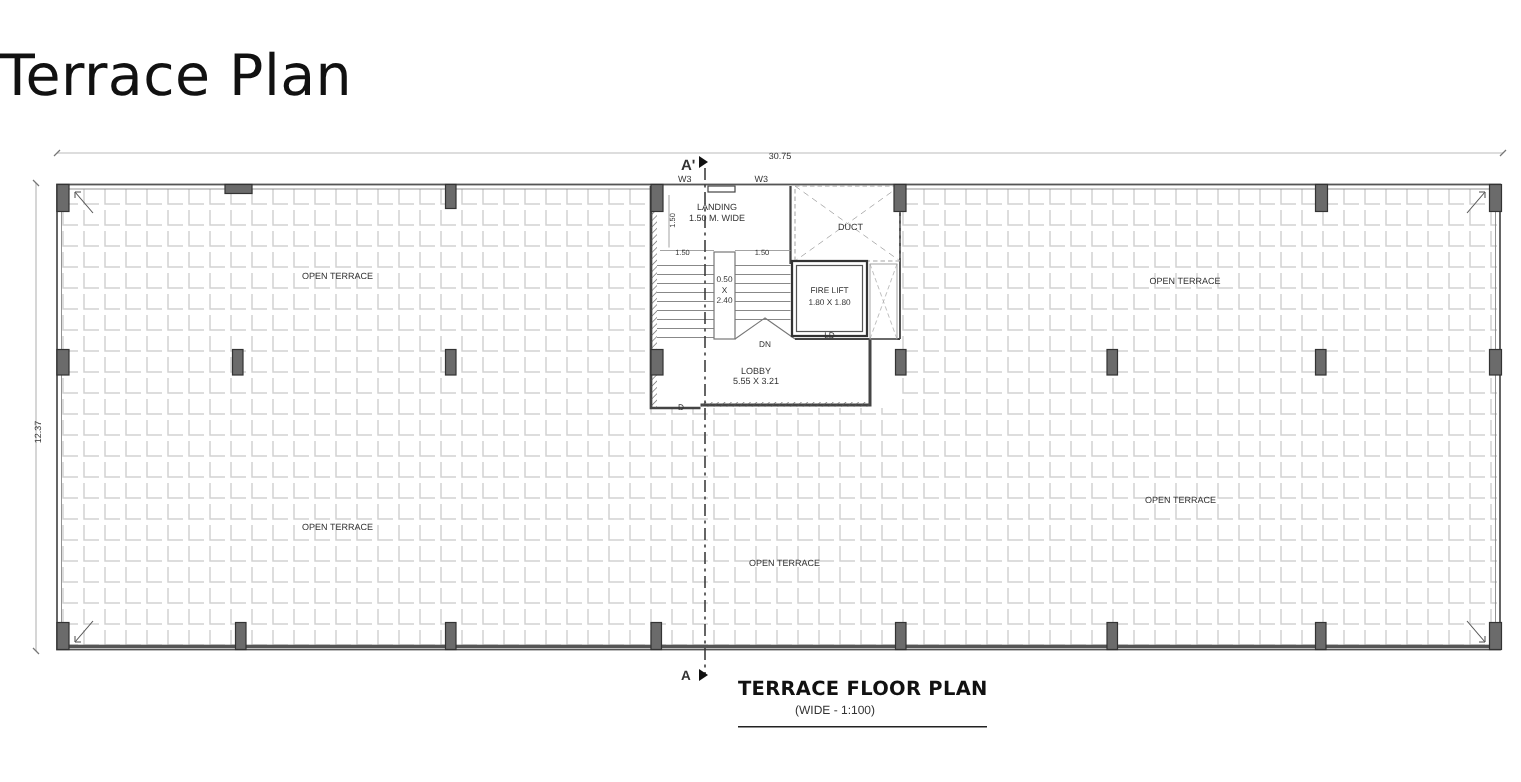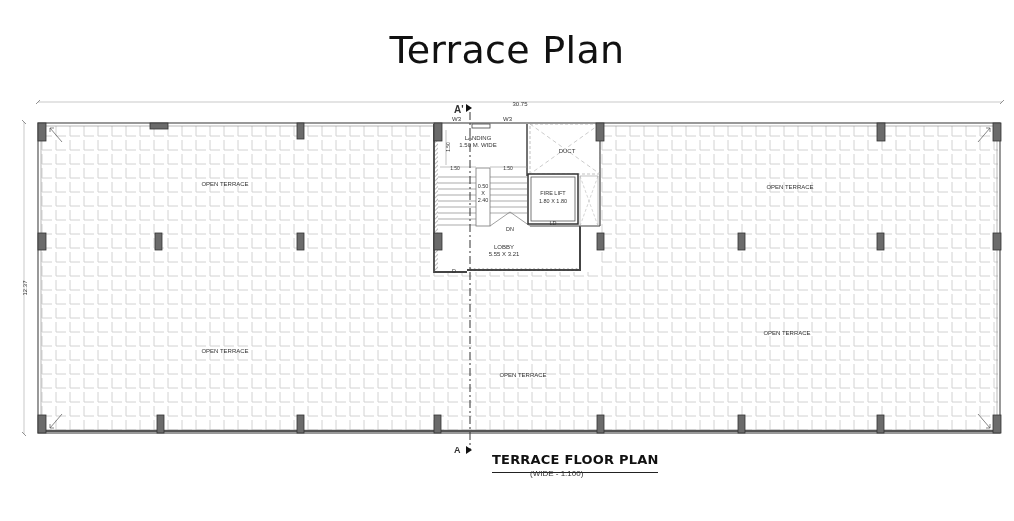--- a/index.html
+++ b/index.html
@@ -1,20 +1,20 @@
 <!DOCTYPE html>
 <html><head>
   <meta charset="utf-8">
   <style>
     html, body { margin: 0; padding: 0; background: #ffffff; }
     body { width: 1014px; height: 521px; position: relative; overflow: hidden; font-family: "Liberation Sans", sans-serif; }
-    .page-title { position: absolute; left: 0; top: 28px; width: 1014px; text-align: center; font-size: 38px; color: #111; font-family: "DejaVu Sans", sans-serif; letter-spacing: 0.3px; }
+    .page-title { position: absolute; left: 0; top: 28px; width: 1014px; font-size: 38px; color: #111; font-family: "DejaVu Sans", sans-serif; letter-spacing: 0.3px; }
     svg.plan { position: absolute; left: 0; top: 0; }
     .lbl { font-family: "Liberation Sans", sans-serif; fill: #333; }
-    .plan-title { position: absolute; left: 492px; top: 452px; font-family: "DejaVu Sans", sans-serif; font-weight: bold; font-size: 13px; color: #111; letter-spacing: 0.2px; border-bottom: 1.5px solid #222; padding-bottom: 5px; }
+    .plan-title { position: absolute; left: 492px; top: 452px; font-family: "DejaVu Sans", sans-serif; font-weight: bold; font-size: 13px; color: #111; letter-spacing: 0.2px; border-bottom: 1.5px solid #222; padding-bottom: 17px; }
     .plan-scale { position: absolute; left: 530px; top: 469px; font-family: "Liberation Sans", sans-serif; font-size: 8px; color: #333; }
   </style>
 </head>
 <body>
 
 <div class="page-title">Terrace Plan</div>
 
 <svg class="plan" width="1014" height="521" viewBox="0 0 1014 521">
   <defs>
     <pattern id="tiles" x="40" y="124" width="14" height="14" patternUnits="userSpaceOnUse">

